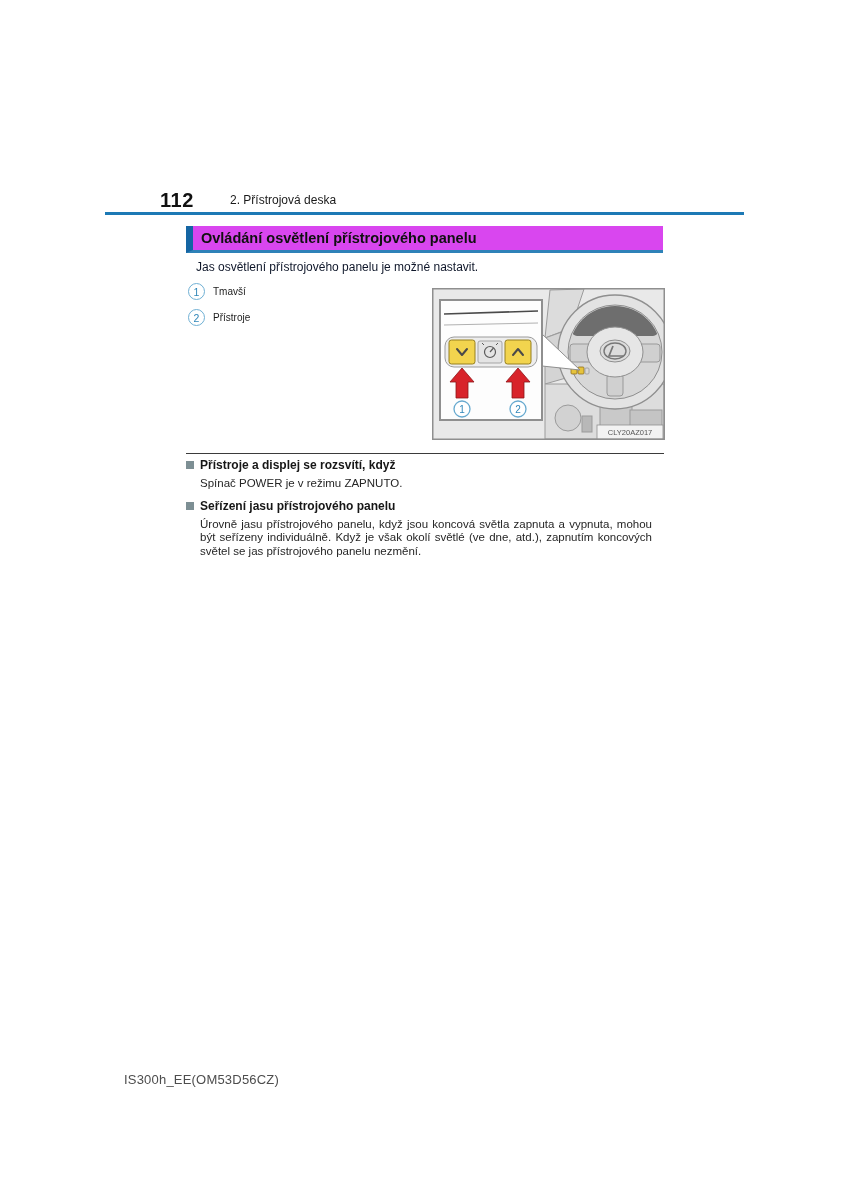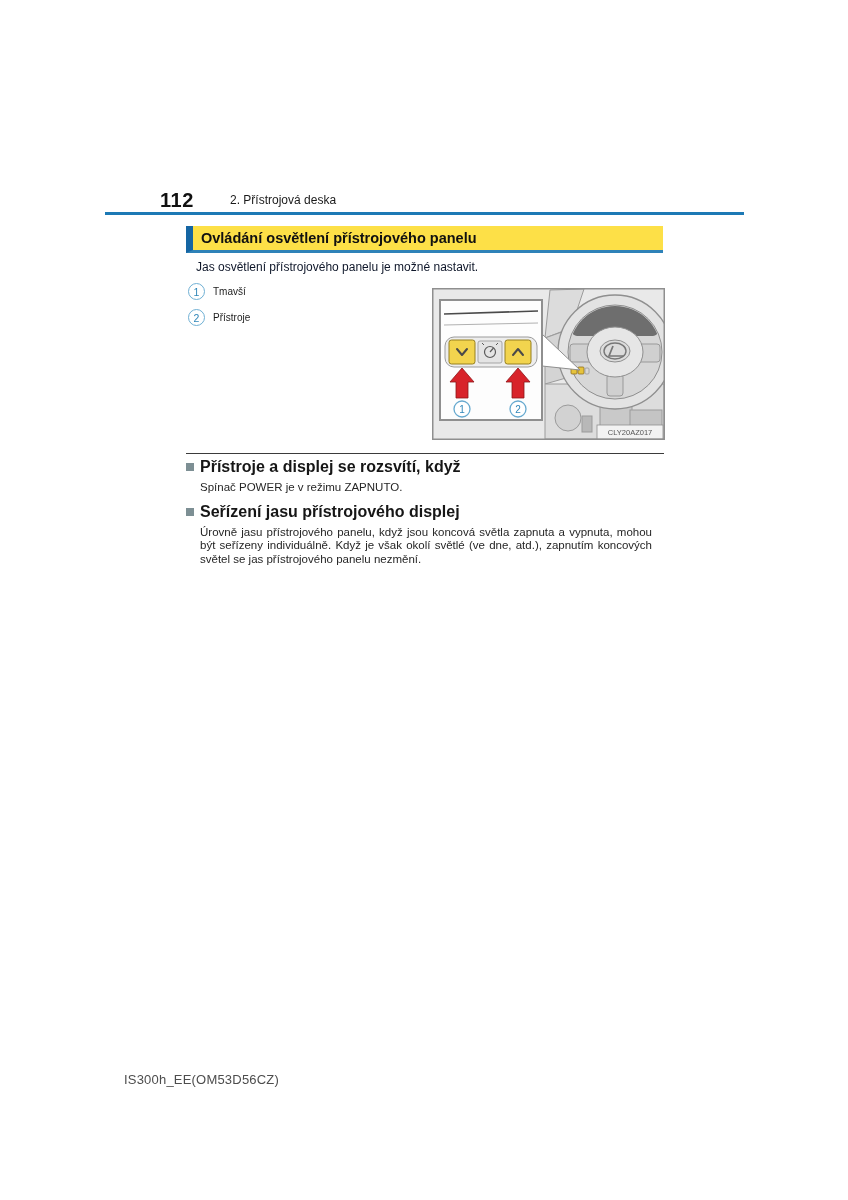--- a/index.html
+++ b/index.html
@@ -5,39 +5,39 @@
   * { margin:0; padding:0; box-sizing:border-box; }
   html,body { background:#ffffff; }
   body { font-family:"Liberation Sans", sans-serif; }
   .sheet { position:relative; width:848px; height:1200px; background:#ffffff; overflow:hidden; }
 
   .page-number { position:absolute; left:160px; top:189px; font-size:20px; font-weight:bold; color:#111; letter-spacing:0.5px; }
   .chapter-header { position:absolute; left:230px; top:193px; font-size:12px; color:#1a1a1a; }
   .header-rule { position:absolute; left:105px; top:212px; width:639px; height:2.5px; background:#1c79b5; }
 
   .title-bar { position:absolute; left:186px; top:226px; width:477px; height:27px;
-    background:#fde047; border-left:7px solid #1565a3; border-bottom:3px solid #2e82b8;
+    background:#d946ef; border-left:7px solid #1565a3; border-bottom:3px solid #2e82b8;
     display:flex; align-items:center; padding-left:8px;
     font-size:14.5px; font-weight:bold; color:#101010; }
 
   .intro-text { position:absolute; left:196px; top:260px; font-size:12px; color:#0f172a; }
 
   .legend { position:absolute; left:188px; top:283px; }
   .legend-item { display:flex; align-items:center; margin-bottom:9px; }
   .circle-num { width:17px; height:17px; border:1.4px solid #6fb0d4; border-radius:50%;
     color:#2f86b8; font-size:10.5px; display:flex; align-items:center; justify-content:center;
     margin-right:8px; flex:none; background:#fff; }
   .legend-label { font-size:10px; color:#1c1c1c; }
 
   .figure-wrap { position:absolute; left:432px; top:288px; width:233px; height:152px; }
 
   .section-sep { position:absolute; left:186px; top:453px; width:478px; height:1px; background:#3b3b3b; }
 
   .notes { position:absolute; left:186px; top:458px; width:478px; }
-  .note-heading { font-size:16px; font-weight:bold; color:#161616; display:flex; align-items:center; gap:6px; }
+  .note-heading { font-size:12px; font-weight:bold; color:#161616; display:flex; align-items:center; gap:6px; }
   .note-bullet { width:8px; height:8px; background:#7d8f94; flex:none; }
   .note-body { margin:5px 12px 8px 14px; font-size:11.5px; line-height:13.6px; color:#262626; text-align:justify; }
 
   .footer-code { position:absolute; left:124px; top:1072px; font-size:13px; color:#4d4d4d; letter-spacing:0.2px;text-align:right; }
 </style>
 </head>
 <body>
 
 <div class="sheet">
 
@@ -139,21 +139,21 @@
     <div class="note">
       <div class="note-heading">
         <span class="note-bullet"></span>
         <span>Přístroje a displej se rozsvítí, když</span>
       </div>
       <p class="note-body">Spínač POWER je v režimu ZAPNUTO.</p>
     </div>
     <div class="note">
       <div class="note-heading">
         <span class="note-bullet"></span>
-        <span>Seřízení jasu přístrojového displej</span>
+        <span>Seřízení jasu přístrojového panelu</span>
       </div>
       <p class="note-body">Úrovně jasu přístrojového panelu, když jsou koncová světla zapnuta a vypnuta, mohou být seřízeny individuálně. Když je však okolí světlé (ve dne, atd.), zapnutím koncových světel se jas přístrojového panelu nezmění.</p>
     </div>
   </div>
 
   <div class="footer-code">IS300h_EE(OM53D56CZ)</div>
 
 </div>
 
 </body></html>

